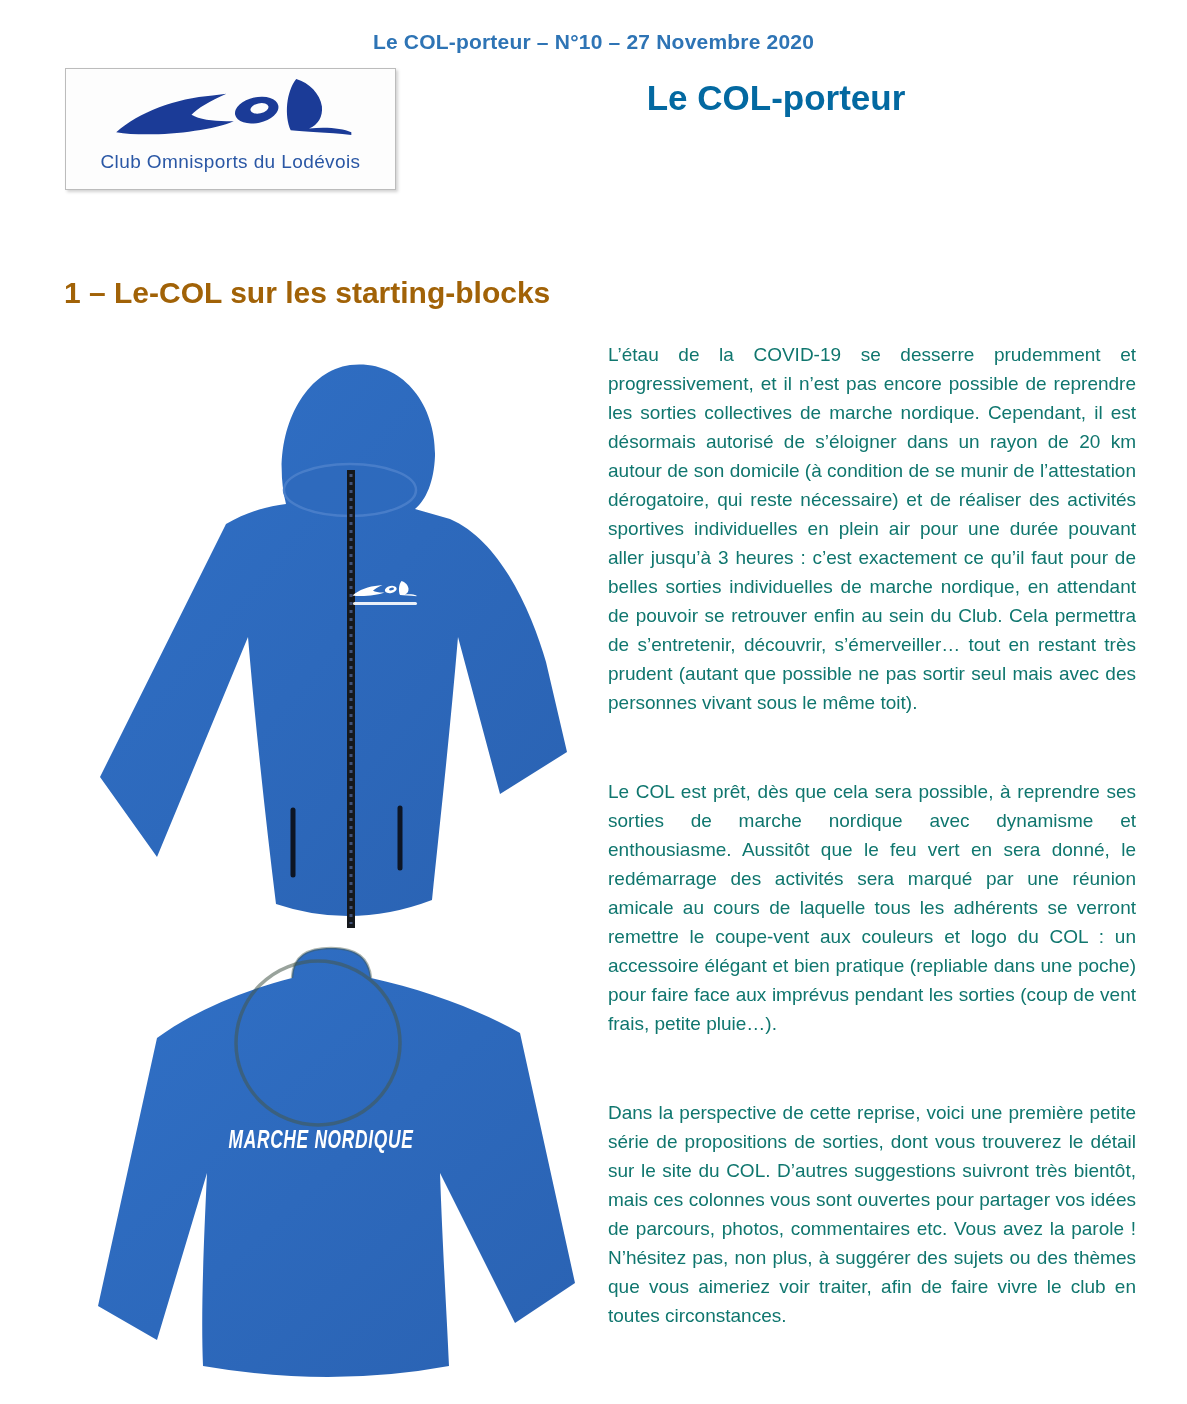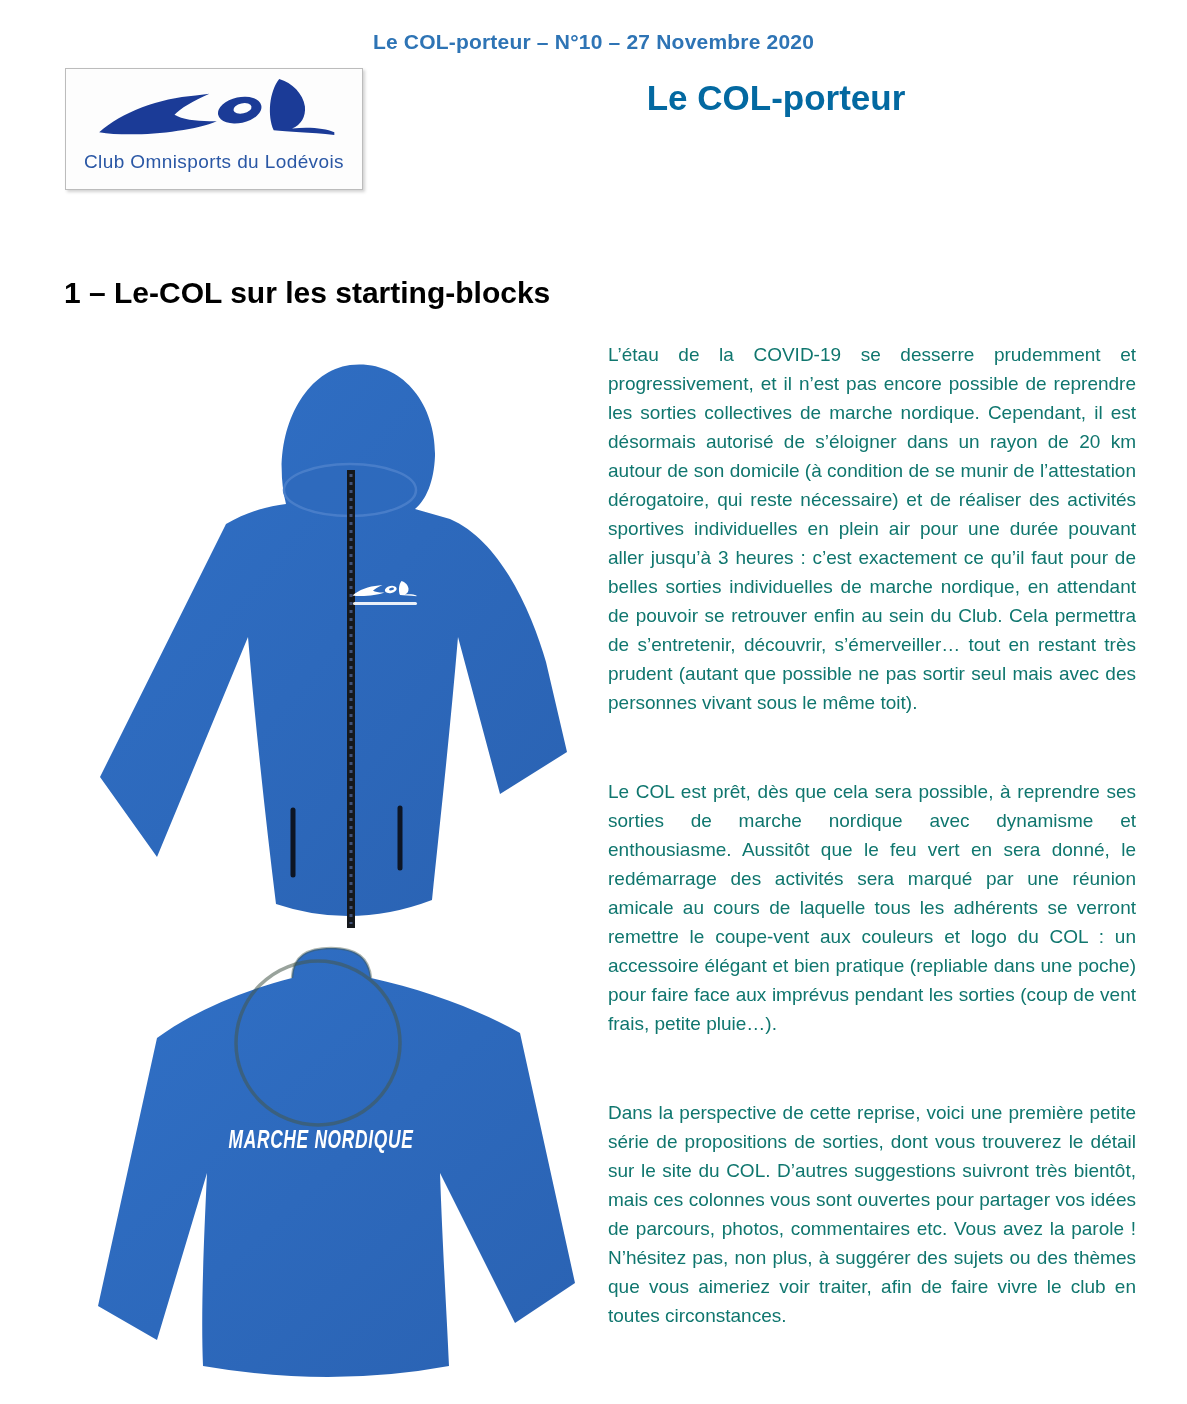--- a/index.html
+++ b/index.html
@@ -7,36 +7,36 @@
     width: 1187px; height: 1404px; position: relative;
     font-family: "Liberation Sans", sans-serif;
     color: #1a1a1a; overflow: hidden;
   }
   .masthead {
     position: absolute; top: 16px; left: 0; width: 100%;
     text-align: center; font-size: 21px; font-weight: bold; 
     color: #2E74B5; letter-spacing: 0.2px; margin-top: 14px;
   }
   .logo-box {
-    position: absolute; left: 65px; top: 68px; width: 298px; height: 122px;
+    position: absolute; left: 65px; top: 68px; width: 331px; height: 122px;
     background: #fdfdfd; border: 1px solid #bcbcbc;
     box-shadow: 2px 2px 3px rgba(0,0,0,0.18);
     display: flex; flex-direction: column; align-items: center; justify-content: flex-start;
     box-sizing: border-box; padding-top: 6px;
   }
   .logo-box .club-name {
     font-size: 19px; color: #2a57a5; margin-top: 2px; letter-spacing: 0.4px;
   }
   .doc-title {
     position: absolute; left: 396px; top: 78px; width: 760px;
     text-align: center; font-size: 35px; font-weight: bold; color: #0369a1;
   }
   .section-heading {
     position: absolute; left: 64px; top: 276px;
-    font-size: 30px; font-weight: bold; color: #000000;
+    font-size: 30px; font-weight: bold; color: #a16207;
   }
   .jacket-figure { position: absolute; margin: 0; font-style: italic; }
   .jacket-front-figure { left: 98px; top: 352px; width: 484px; height: 584px; }
   .jacket-back-figure  { left: 95px; top: 938px; width: 490px; height: 462px; }
   .text-col {
     position: absolute; left: 608px; top: 340px; width: 528px;
     font-size: 19px; line-height: 29px; text-align: justify; color: #0f766e;
   }
   .text-col p { margin: 0 0 60px 0; }
   .text-col p:last-child { margin-bottom: 4px; }

